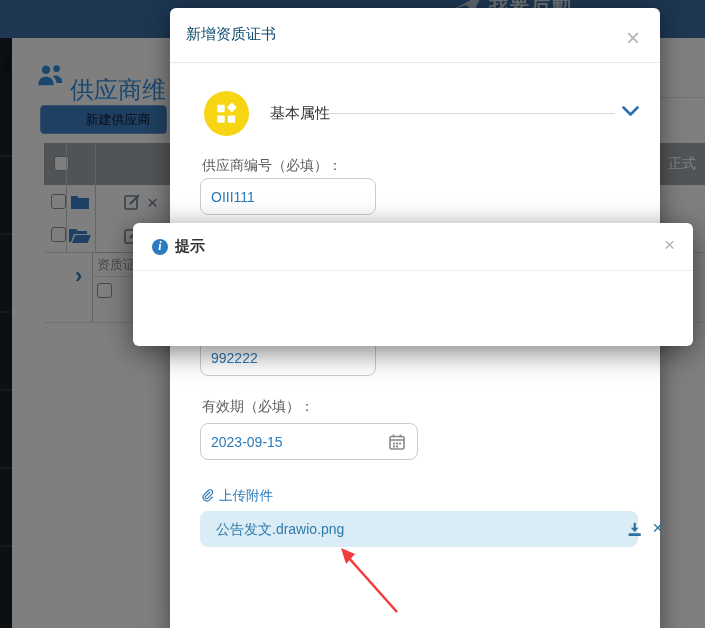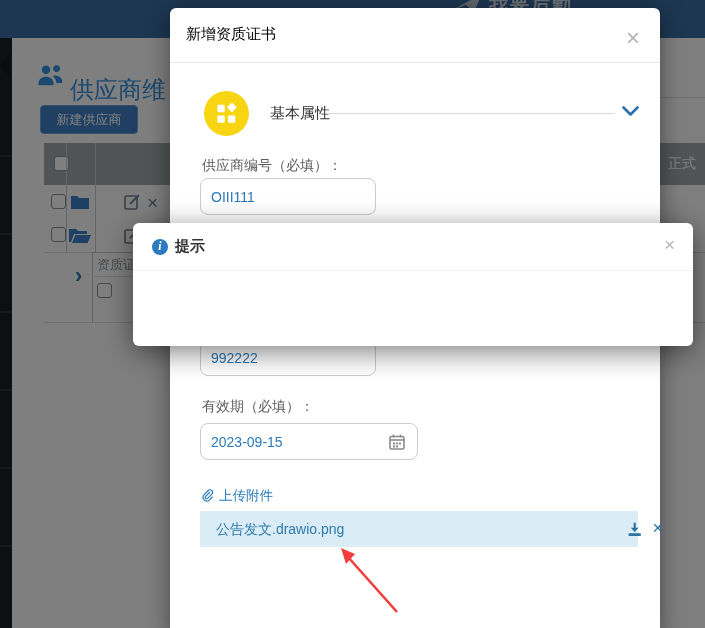--- a/index.html
+++ b/index.html
@@ -11,48 +11,48 @@
   .abs{position:absolute;}
   
   #page{position:absolute;inset:0;background:#fff;}
   #navbar{left:0;top:0;width:705px;height:38px;background:#3a6ea5;}
   #logo-text{left:489px;top:-9px;font-size:19px;font-weight:bold;color:#dde6ef;letter-spacing:2px;white-space:nowrap;}
   #sidebar{left:0;top:38px;width:12px;height:590px;background:#1b2126;}
   .seg{left:0;width:12px;height:2px;background:#2a3238;}
   #collapse-arrow{left:0;top:52px;width:10px;height:26px;background:#14181c;clip-path:polygon(100% 0,100% 100%,0 50%);}
   #page-title{left:70px;top:74px;font-size:24px;color:#3490dc;white-space:nowrap;}
   #btn-new-supplier{left:40px;top:105px;width:96px;height:27px;background:#3f80c4;border:1px solid #6aa3d8;border-radius:4px;
-    color:#ffffff;font-size:13px;display:flex;align-items:center;justify-content:center;white-space:nowrap;}
+    color:#0f172a;font-size:13px;display:flex;align-items:center;justify-content:center;white-space:nowrap;padding-left:29px;}
   .hline{background:#e3e3e3;height:1px;}
   #tbl-header{left:44px;top:143px;width:661px;height:42px;background:#a3a8ac;}
   .vline{width:1px;background:#c7cacd;}
   .row{left:44px;width:661px;background:#fff;border-bottom:1px solid #ddd;}
   .cb{width:15px;height:15px;background:#fff;border:1.5px solid #8a9096;border-radius:3px;box-sizing:border-box;}
   .row-x{font-size:19px;color:#6f8296;line-height:1;}
   #official{color:#fff;font-size:14px;white-space:nowrap;}
   #nested-box{left:92px;top:252px;width:120px;height:70px;border-left:1px solid #c5c5c5;border-top:1px solid #c5c5c5;}
   #nested-header{left:97px;top:256px;font-size:13px;color:#8f979e;white-space:nowrap;}
   #nested-hline{left:92px;top:276px;width:113px;}
   #expand-chevron{left:75px;top:265px;color:#2a7ab9;font-size:22px;font-weight:bold;line-height:1;}
   #overlay{position:absolute;inset:0;background:rgba(0,0,0,0.5);z-index:10;}
   
   #modal{left:170px;top:8px;width:490px;height:630px;background:#fff;border-radius:6px;
     box-shadow:0 4px 24px rgba(0,0,0,0.45);z-index:20;}
-  #modal-title{left:16px;top:17px;font-size:15px;color:#000000;font-family:Liberation Serif, serif;}
+  #modal-title{left:16px;top:17px;font-size:15px;color:#0c4a6e;font-family:Liberation Serif, serif;}
   #modal-close{left:456px;top:18px;font-size:24px;color:#b5b5b5;line-height:1;cursor:pointer;}
   #modal-divider{left:0;top:54px;width:490px;height:1px;background:#e8e8e8;}
   #section-icon{left:34px;top:83px;width:45px;height:45px;border-radius:50%;background:#f7d513;display:flex;align-items:center;justify-content:center;}
   #section-label{left:88px;top:96px;font-size:15px;color:#333;margin-left:12px;}
   #section-line{left:155px;top:105px;width:290px;height:1px;background:#d9d9d9;}
   #section-chevron{left:452px;top:98px;}
   .field-label{font-size:14px;color:#5c5c5c;white-space:nowrap;}
   .input{background:#fff;border:1px solid #ccc;border-radius:8px;box-sizing:border-box;
     display:flex;align-items:center;padding:0 10px;font-size:14px;color:#2a7ab9;}
   #upload-link{left:32px;top:479px;display:flex;align-items:center;gap:4px;color:#2a7ab9;font-size:13.5px;cursor:pointer;}
-  #attach-row{left:30px;top:503px;width:438px;height:36px;background:#daecf6;border-radius:1px;}
+  #attach-row{left:30px;top:503px;width:438px;height:36px;background:#daecf6;border-radius:8px;}
   #attach-name{left:16px;top:10px;font-size:14px;color:#2f7bab;white-space:nowrap;}
   #attach-x{left:452px;top:9px;font-size:14px;font-weight:bold;color:#29719f;}
   #annotation{left:223px;top:572px;font-size:15px;font-weight:bold;color:#f23d3d;white-space:nowrap;}
   
   #alert{left:133px;top:223px;width:560px;height:123px;background:#fff;border-radius:6px;
     box-shadow:0 6px 28px rgba(0,0,0,0.5);z-index:30;}
   #alert-head{left:19px;top:14px;display:flex;align-items:center;gap:7px;}
   #info-icon{width:16px;height:16px;border-radius:50%;background:#2d7bbf;color:#fff;display:flex;align-items:center;justify-content:center;
     font-family:"Liberation Serif","DejaVu Serif",serif;font-style:italic;font-weight:bold;font-size:12px;}
   #alert-title{font-size:15px;font-weight:bold;color:#333;}

